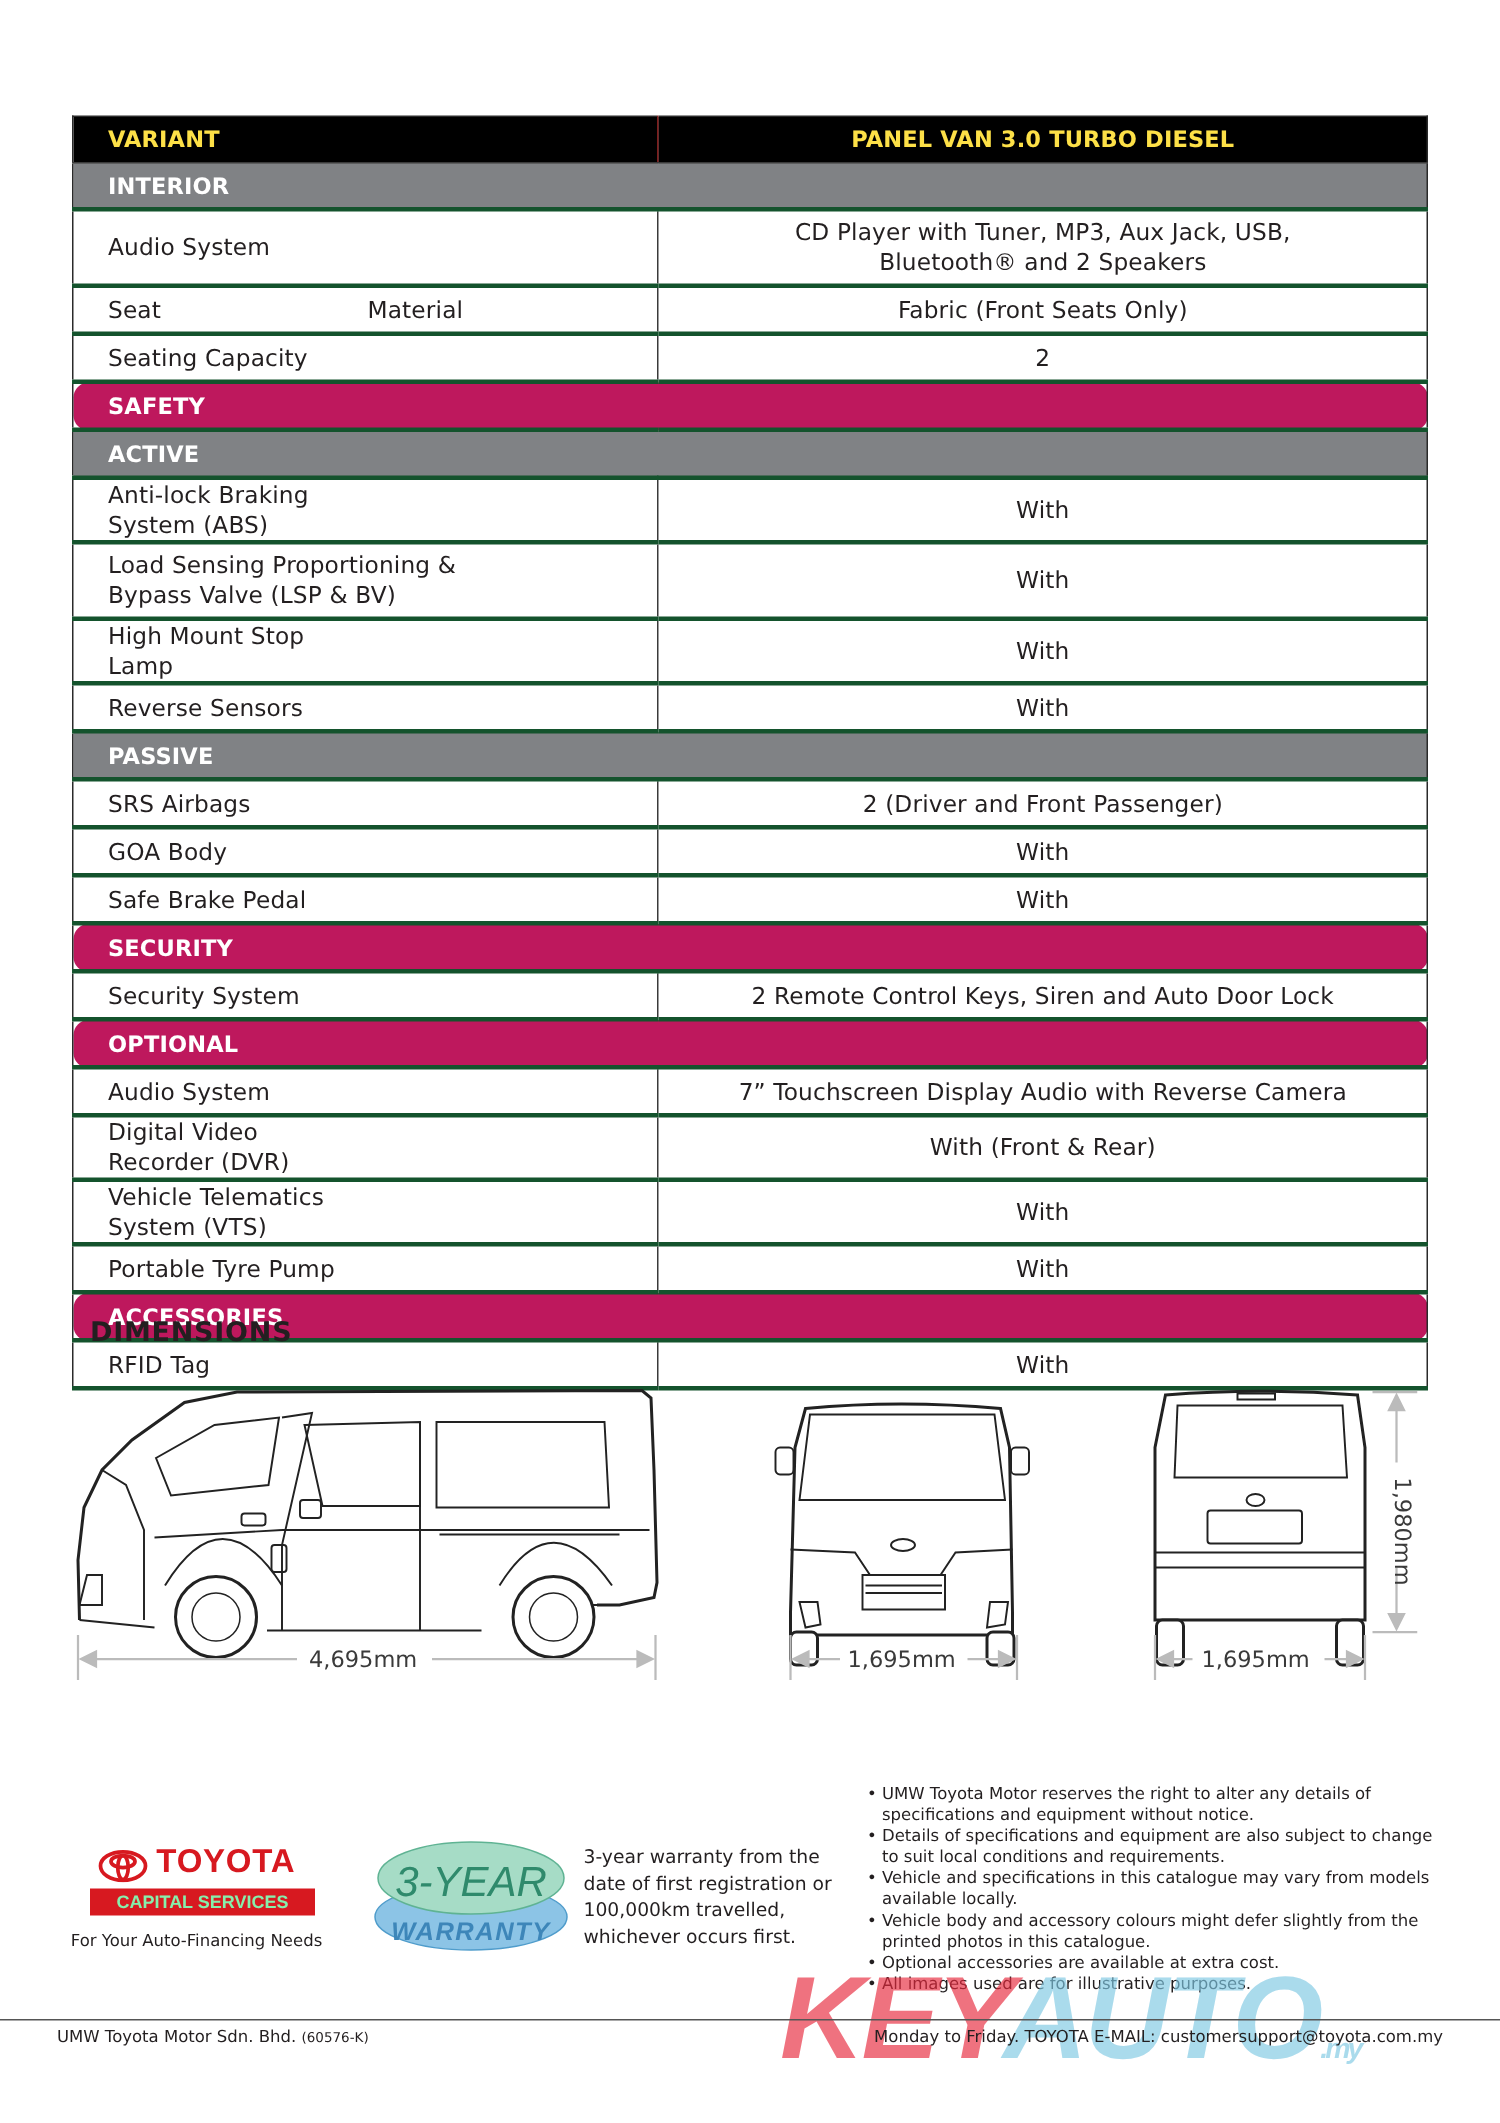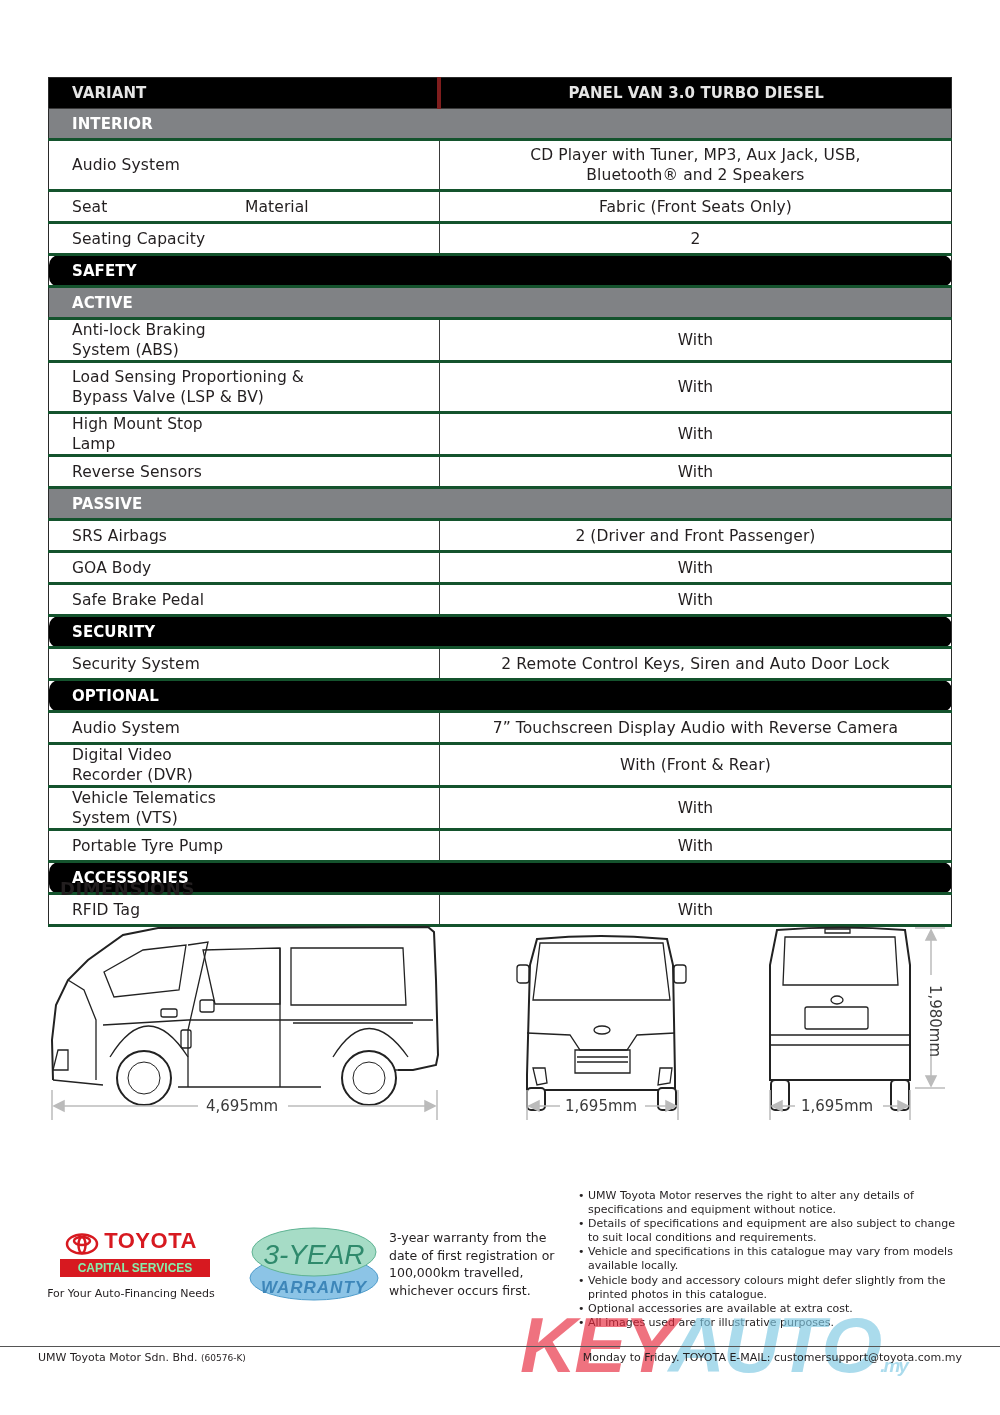--- a/index.html
+++ b/index.html
@@ -2,23 +2,23 @@
 <html><head>
 <meta charset="utf-8">
 <style>
   html, body { margin:0; padding:0; background:#fff; }
   body { width:1000px; height:1415px; position:relative; overflow:hidden; font-family:"DejaVu Sans", sans-serif; color:#231f20; }
   .spec-table { position:absolute; left:48px; top:77px; width:904px; border-collapse:collapse; border:1.5px solid #2a2a2a; }
   .spec-table td { font-size:15.5px; padding:0 0 0 23px; height:29px; border-bottom:3px solid #14532d; letter-spacing:0.1px; }
   .spec-table td.val { text-align:center; padding:0; border-left:1px solid #3a3a3a; width:513px; line-height:20px; }
   .spec-table td.feat { width:367px; line-height:20px; }
   .row-two td { height:48px; }
-  .hdr td { background:#000; color:#e5e5e5; font-weight:bold; font-size:15px; height:30px; border-bottom:1px solid #3a3a3a; }
-  .hdr td.val { border-left:4px solid #7f1d1d; }
-  .sec-dark td { background:#000000; color:#fff; font-weight:bold; font-size:15px;border-radius:10px; }
+  .hdr td { background:#000; color:#fde047; font-weight:bold; font-size:15px; height:30px; border-bottom:1px solid #3a3a3a; }
+  .hdr td.val { border-left:1px solid #7f1d1d; }
+  .sec-dark td { background:#be185d; color:#fff; font-weight:bold; font-size:15px;border-radius:10px; }
   .sec-light td { background:#808285; color:#fff; font-weight:bold; font-size:15px; }
   .sub { display:inline-block; margin-left:0; }
   .feat .main { display:inline-block; width:173px; }
   .dim-title { position:absolute; left:60px; top:878px; font-weight:bold; font-size:18px; letter-spacing:0.5px;text-align:center; }
   .van { position:absolute; }
   .dim-label { position:absolute; font-size:15px; color:#3a3a3a; background:#fff; padding:0 4px; }
   .logo-block { position:absolute; left:36px; top:1228px; width:190px; text-align:center; }
   .toyota-word { color:#d71920; font-weight:bold; font-size:22px; letter-spacing:0.5px; font-family:"Liberation Sans", sans-serif; }
   .cap-bar { background:#d71920; color:#86efac; font-weight:bold; font-size:12px; padding:2px 0; margin:4px 16px 0 24px; font-family:"Liberation Sans", sans-serif; }
   .tagline { font-size:11px; margin-top:10px; color:#231f20; }

